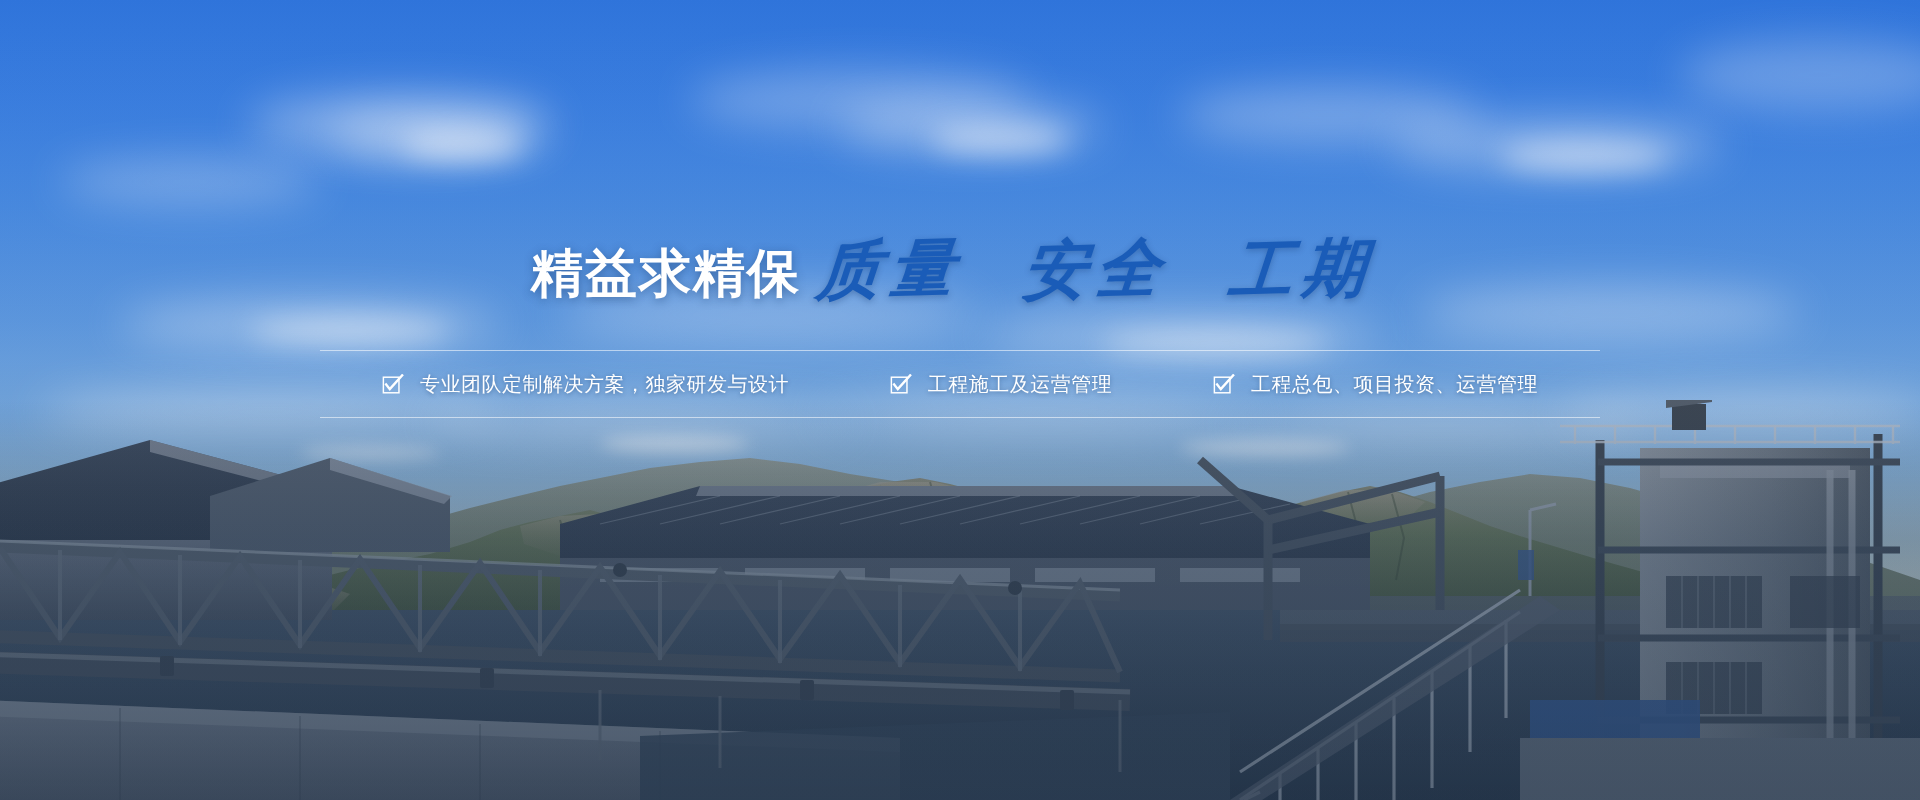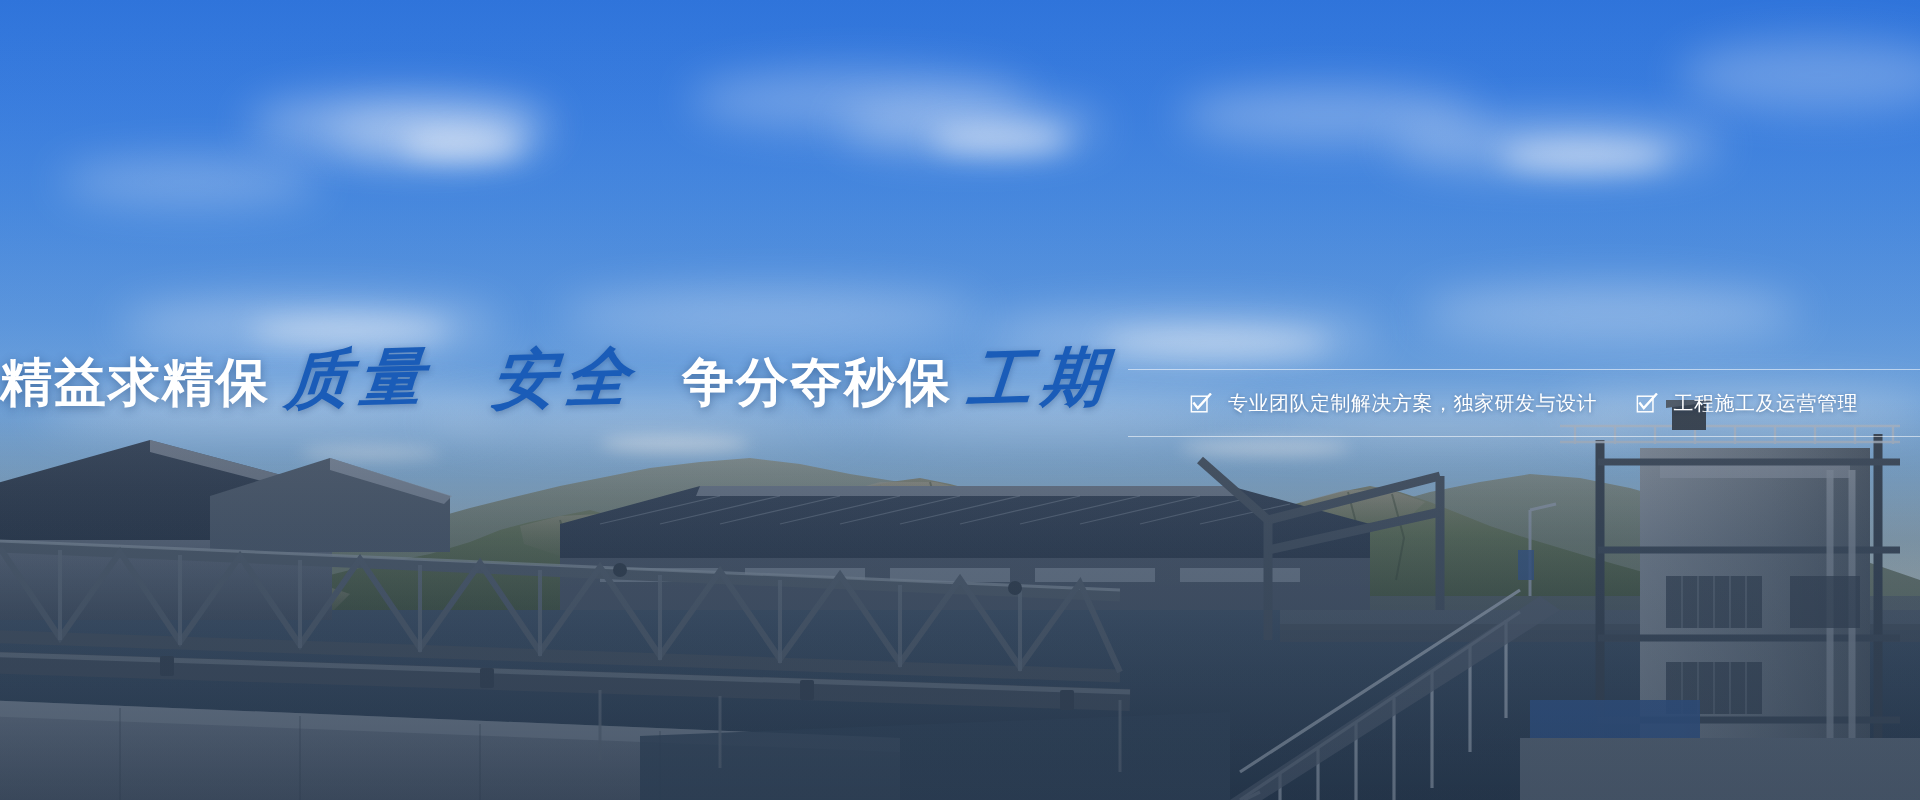--- a/index.html
+++ b/index.html
@@ -47,21 +47,21 @@
     pointer-events:none;
   }
   .global-tint {
     position:absolute; inset:0; pointer-events:none;
     background:linear-gradient(to bottom, rgba(40,90,170,.10) 0%, rgba(40,70,120,.04) 45%, rgba(25,45,70,.20) 100%);
   }
 
   
   .content {
     position:absolute; left:0; right:0; top:0; height:520px;
-    display:flex; align-items:center;
+    display:flex; flex-direction:column; align-items:center;
     justify-content:flex-start; padding-top:238px;
   }
 
   .headline {
     display:flex; align-items:baseline; justify-content:center;
     white-space:nowrap; line-height:1;
   }
   .hl-plain {
     color:#ffffff; font-size:52px; font-weight:bold;
     letter-spacing:2px;
@@ -414,21 +414,20 @@
   <div class="global-tint"></div>
 
   <div class="content">
 
     <div class="headline">
       <span class="hl-plain">精益求精保</span>
       <span class="hl-cal">质量</span>
       <span class="hl-gap"></span>
       <span class="hl-cal">安全</span>
       <span class="hl-gap"></span>
-      <span class="hl-plain">争分夺秒保</span>
       <span class="hl-cal">工期</span>
     </div>
 
     <div class="features-wrap">
       <div class="features">
 
         <div class="feature">
           <svg class="chk" viewBox="0 0 24 24">
             <rect x="1.5" y="3.5" width="17" height="17" fill="none" stroke="#ffffff" stroke-width="1.6"></rect>
             <path d="M4.5 11.5 L8.5 16.5 L22 1.5" fill="none" stroke="#ffffff" stroke-width="2.6" stroke-linecap="square"></path>
@@ -437,18 +436,25 @@
         </div>
 
         <div class="feature">
           <svg class="chk" viewBox="0 0 24 24">
             <rect x="1.5" y="3.5" width="17" height="17" fill="none" stroke="#ffffff" stroke-width="1.6"></rect>
             <path d="M4.5 11.5 L8.5 16.5 L22 1.5" fill="none" stroke="#ffffff" stroke-width="2.6" stroke-linecap="square"></path>
           </svg>
           <span class="feature-label">工程施工及运营管理</span>
         </div>
 
+        <div class="feature">
+          <svg class="chk" viewBox="0 0 24 24">
+            <rect x="1.5" y="3.5" width="17" height="17" fill="none" stroke="#ffffff" stroke-width="1.6"></rect>
+            <path d="M4.5 11.5 L8.5 16.5 L22 1.5" fill="none" stroke="#ffffff" stroke-width="2.6" stroke-linecap="square"></path>
+          </svg>
+          <span class="feature-label">工程总包、项目投资、运营管理</span>
+        </div>
 
       </div>
     </div>
   </div>
 
 </div>
 
 </body></html>

